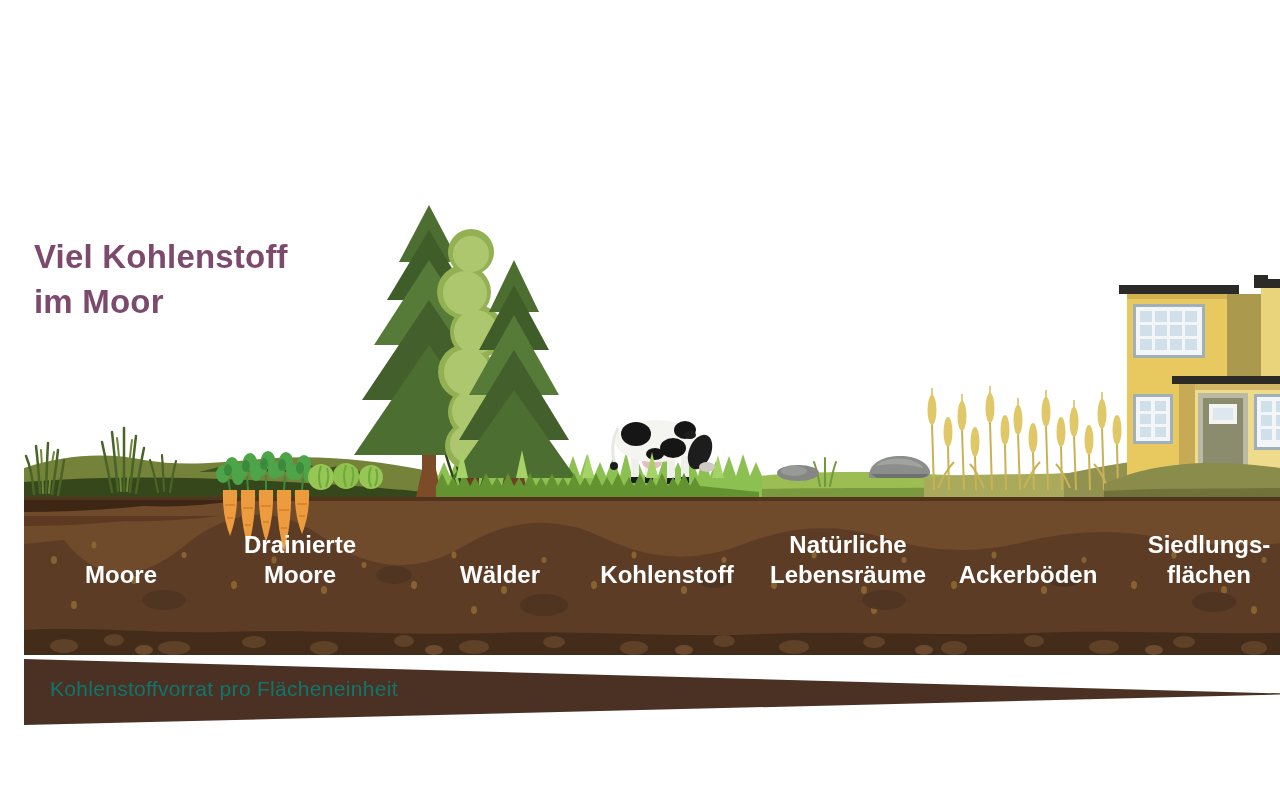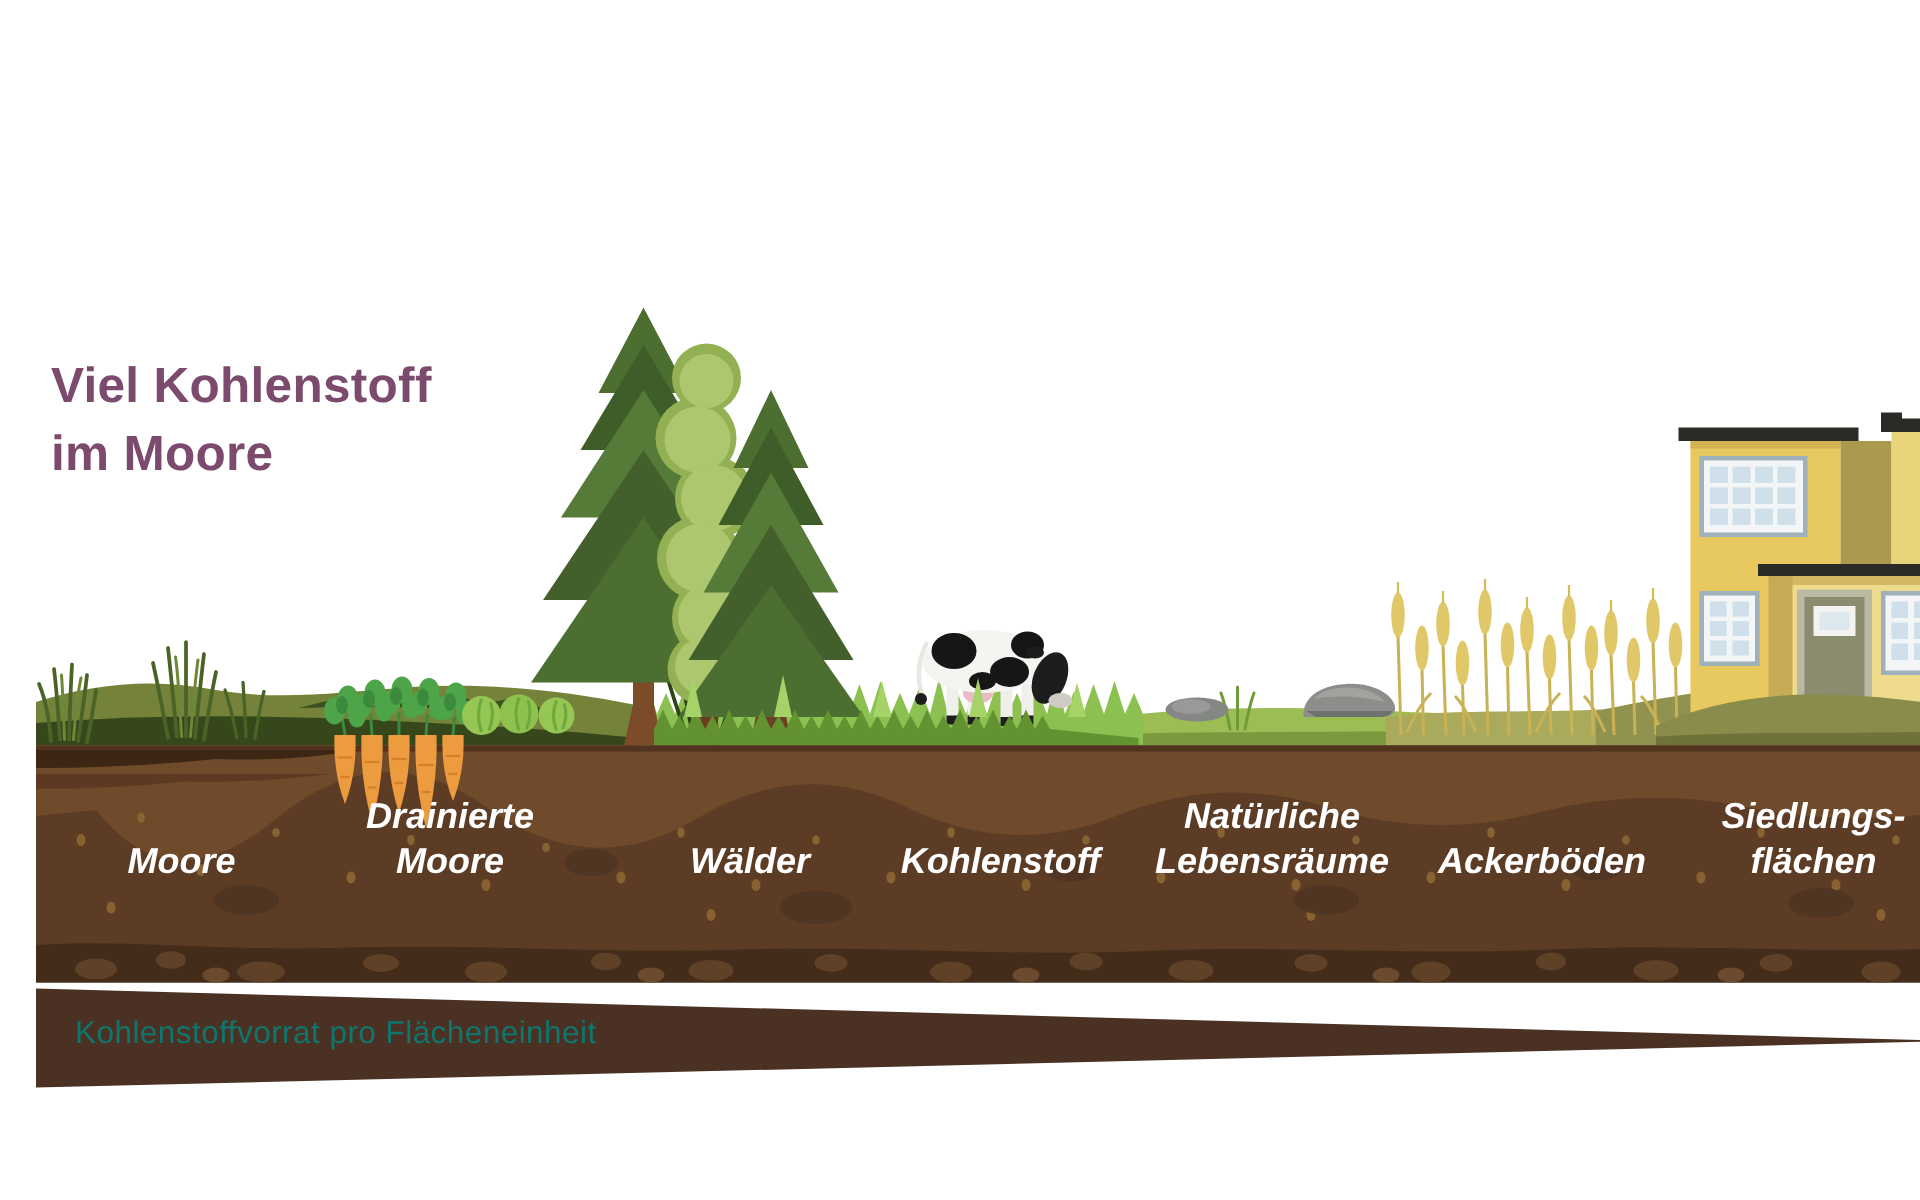--- a/index.html
+++ b/index.html
@@ -9,21 +9,21 @@
   }
   .scene-svg{position:absolute;left:0;top:0;}
   .page-title{
     position:absolute;left:10px;top:234px;
     font-size:33px;font-weight:bold;line-height:45px;
     color:#7c4a6d;letter-spacing:0.2px;
   }
   .glabel{
     position:absolute;top:560px;transform:translateX(-50%);
     color:#ffffff;font-weight:bold;font-size:24px;line-height:30px;
-    text-align:center;white-space:nowrap;font-style:italic;
+    text-align:center;white-space:nowrap;
   }
   .glabel.two{top:530px;}
   .banner-label{
     position:absolute;left:26px;top:677px;
     color:#0f766e;font-size:21px;font-weight:normal;letter-spacing:0.3px;
   }
 </style>
 </head>
 <body>
 
@@ -456,21 +456,21 @@
             <path d="M352,469 Q355,477 351,486"></path>
         </g>
       </g>
     </g>
 
     <polygon points="0,659 1280,694 0,725" fill="#4a3123"></polygon>
   </svg>
 
   <div class="page-title">
     <div>Viel Kohlenstoff</div>
-    <div>im Moore</div>
+    <div>im Moor</div>
   </div>
 
   <div class="glabel" style="left:97px">
     <div>Moore</div>
   </div>
   <div class="glabel two" style="left:276px">
     <div>Drainierte</div>
     <div>Moore</div>
   </div>
   <div class="glabel" style="left:476px">

